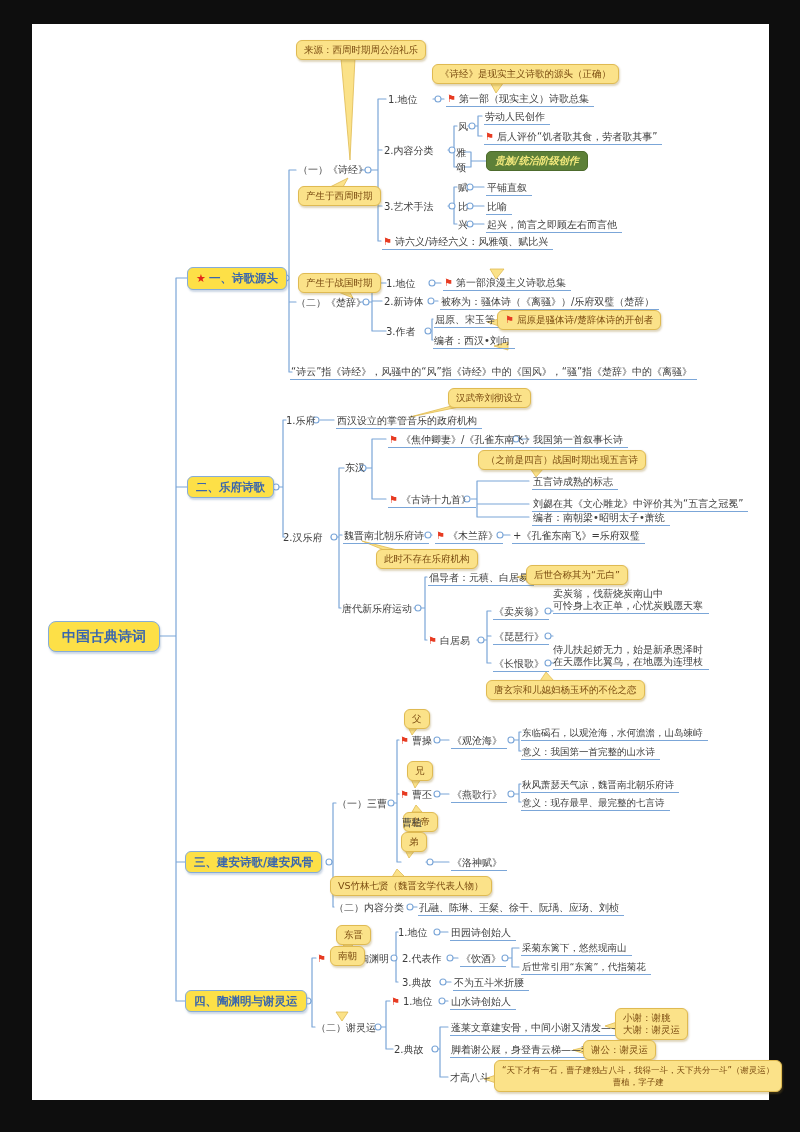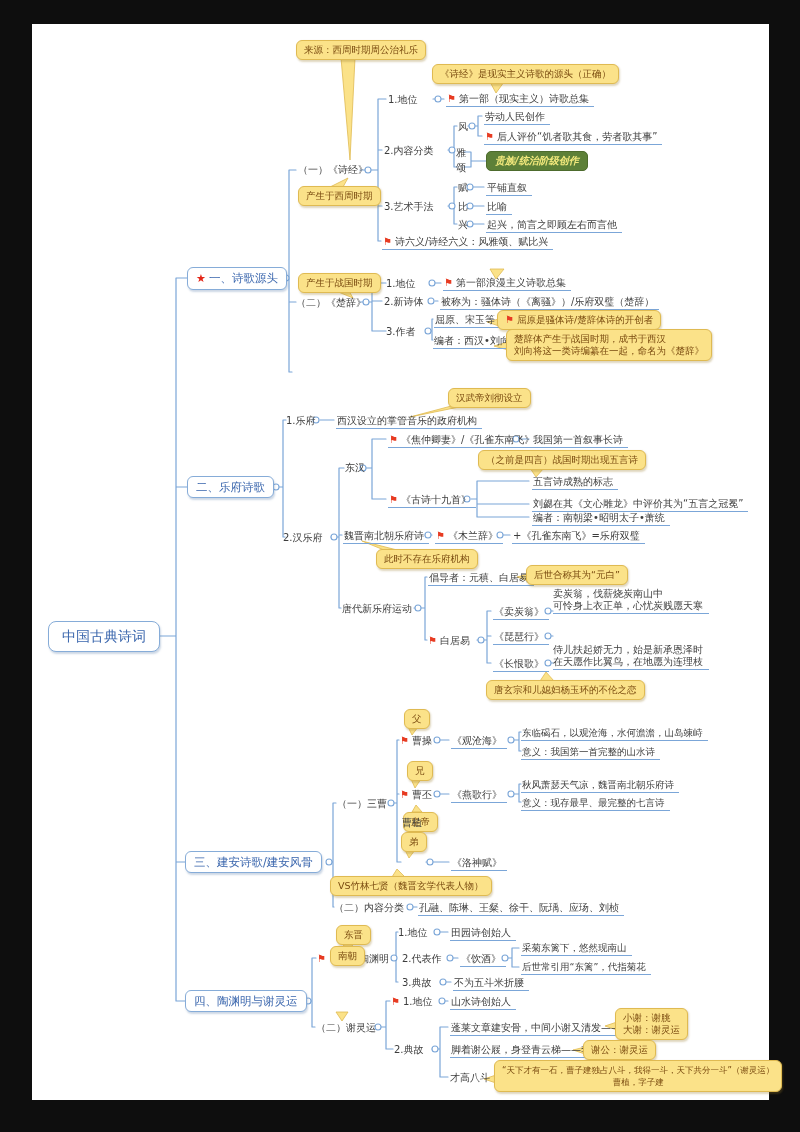--- a/index.html
+++ b/index.html
@@ -3,21 +3,21 @@
 <meta charset="utf-8">
 <style>
   html,body{margin:0;padding:0;}
   body{width:800px;height:1132px;position:relative;background:#0e0e0e;font-family:"DejaVu Sans","Liberation Sans",sans-serif;overflow:hidden;}
   #frame{position:absolute;left:0;top:0;width:800px;height:1132px;background:#0e0e0e;}
   #canvas{position:absolute;left:32px;top:24px;width:737px;height:1076px;background:#ffffff;}
   #stage{position:absolute;left:0;top:0;width:800px;height:1132px;}
   .n{position:absolute;white-space:nowrap;font-size:10px;color:#3d3d3d;line-height:13px;}
   .sm{font-size:9.5px;}
   .u{border-bottom:1.4px solid #7ba6d8;padding:0 5px 1px 1px;}
-  .bx{background:#ffffff;border:1.4px solid #86acd8;border-radius:6px;color:#3a66ad;font-weight:normal;font-size:11.5px;line-height:14px;padding:3px 8px;box-shadow:1px 2px 2px rgba(110,140,180,0.35);}
+  .bx{background:#fde047;border:1.4px solid #86acd8;border-radius:6px;color:#3a66ad;font-weight:bold;font-size:11.5px;line-height:14px;padding:3px 8px;box-shadow:1px 2px 2px rgba(110,140,180,0.35);}
   .rt{font-size:14px;line-height:17px;padding:6px 13px;border-radius:8px;}
   .co{background:#fbe289;border:1px solid #dfba52;border-radius:6px;color:#7a4b10;font-size:9.5px;line-height:12px;padding:3px 7px;box-shadow:1px 1.5px 2px rgba(150,120,40,0.3);}
   .co .ln{display:block;}
   .ctr{text-align:center;}
   .gr{background:#5d8038;border:1px solid #4d6b2d;border-radius:5px;color:#f2e87c;font-style:italic;font-weight:bold;font-size:10px;line-height:12px;padding:3px 8px;}
   .fl{color:#e73b22;margin-right:3px;font-size:10px;}
   .st{color:#e42718;margin-right:3px;font-size:11px;}
   .vs{font-size:10px;line-height:11.5px;}
   .vs span{display:block;}
   .vu{border-bottom:1.4px solid #7ba6d8;padding:0 6px 2px 0;}
@@ -170,24 +170,21 @@
 <div class="n co" style="left:298px;top:273px">产生于战国时期</div>
 <div class="n" style="left:296px;top:296px">（二）《楚辞》</div>
 <div class="n" style="left:386px;top:277px">1.地位</div>
 <div class="n u" style="left:443px;top:276px"><span class="fl">⚑</span><span>第一部浪漫主义诗歌总集</span></div>
 <div class="n" style="left:384px;top:295px">2.新诗体</div>
 <div class="n u" style="left:440px;top:295px">被称为：骚体诗（《离骚》）/乐府双璧（楚辞）</div>
 <div class="n" style="left:386px;top:325px">3.作者</div>
 <div class="n u" style="left:434px;top:313px">屈原、宋玉等</div>
 <div class="n co" style="left:497px;top:310px"><span class="fl">⚑</span><span>屈原是骚体诗/楚辞体诗的开创者</span></div>
 <div class="n u" style="left:433px;top:334px">编者：西汉•刘向</div>
-<div class="n co" style="left:506px;top:329px">
-        <span class="ln">楚辞体产生于战国时期，成书于西汉</span>
-        <span class="ln">刘向将这一类诗编纂在一起，命名为《楚辞》</span>
-      </div>
+<div class="n u" style="left:290px;top:365px">“诗云”指《诗经》，风骚中的“风”指《诗经》中的《国风》，“骚”指《楚辞》中的《离骚》</div>
 
 <div class="n co" style="left:448px;top:388px">汉武帝刘彻设立</div>
 <div class="n" style="left:286px;top:414px">1.乐府</div>
 <div class="n u" style="left:336px;top:414px">西汉设立的掌管音乐的政府机构</div>
 <div class="n u" style="left:388px;top:433px"><span class="fl">⚑</span><span>《焦仲卿妻》/《孔雀东南飞》</span></div>
 <div class="n u" style="left:532px;top:433px">我国第一首叙事长诗</div>
 <div class="n" style="left:345px;top:461px">东汉</div>
 <div class="n co" style="left:478px;top:450px">（之前是四言）战国时期出现五言诗</div>
 <div class="n u" style="left:532px;top:475px">五言诗成熟的标志</div>
 <div class="n u" style="left:388px;top:493px"><span class="fl">⚑</span><span>《古诗十九首》</span></div>

